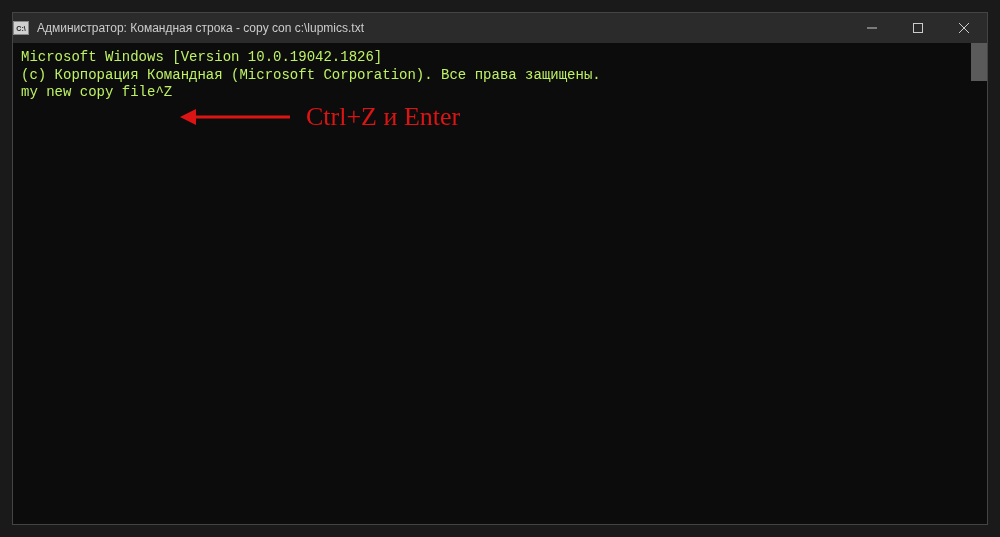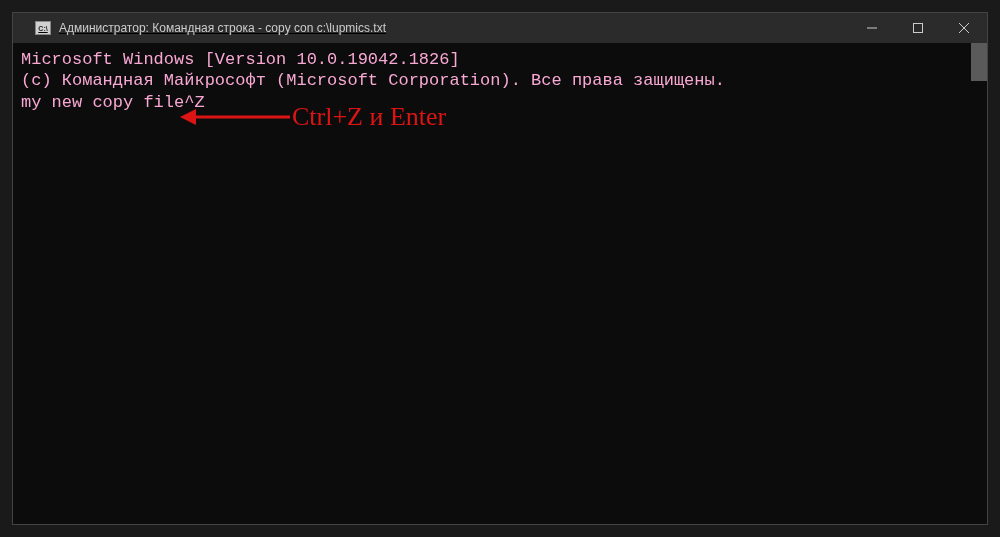--- a/index.html
+++ b/index.html
@@ -24,23 +24,22 @@
       background: #0c0c0c;
       border: 1px solid #444;
       display: flex;
       flex-direction: column;
     }
     .titlebar {
       height: 30px;
       background: #2b2b2b;
       display: flex;
       align-items: center;
-      padding-left: 22px;
+      padding-left: 0;
       flex-shrink: 0;
-      text-decoration: underline;
     }
     .titlebar-icon {
       width: 16px;
       height: 14px;
       background: #d0d0d0;
       border: 1px solid #888;
       margin-right: 8px;
       position: relative;
       display: flex;
       align-items: center;
@@ -66,22 +65,22 @@
       display: flex;
       align-items: center;
       justify-content: center;
       color: #cccccc;
       font-family: sans-serif;
     }
     .terminal-body {
       flex: 1;
       background: #0c0c0c;
       padding: 6px 8px;
-      color: #f9a8d4;
-      font-size: 17px;
+      color: #bef264;
+      font-size: 14px;
       line-height: 1.25;
       position: relative;
       overflow: hidden;
     }
     .terminal-line {
       white-space: pre;
       font-family: Consolas, 'Courier New', monospace;
     }
     .scrollbar {
       position: absolute;
@@ -99,21 +98,21 @@
       align-items: center;
       pointer-events: none;
     }
     .arrow-svg {
       display: block;
     }
     .annotation-text {
       color: #dc1414;
       font-family: 'Times New Roman', serif;
       font-size: 26px;
-      margin-left: 2px;
+      margin-left: 16px;
       white-space: nowrap;
     }
   </style>
 </head>
 <body>
 
 <div class="window-frame">
   <div class="titlebar">
     <div class="titlebar-icon">C:\</div>
     <div class="titlebar-text">Администратор: Командная строка - copy  con c:\lupmics.txt</div>
@@ -131,21 +130,21 @@
       <div class="window-control close">
         <svg width="10" height="10" viewBox="0 0 10 10">
           <line x1="0" y1="0" x2="10" y2="10" stroke="#cccccc" stroke-width="1"></line>
           <line x1="10" y1="0" x2="0" y2="10" stroke="#cccccc" stroke-width="1"></line>
         </svg>
       </div>
     </div>
   </div>
   <div class="terminal-body">
     <div class="terminal-line">Microsoft Windows [Version 10.0.19042.1826]</div>
-    <div class="terminal-line">(c) Командная Майкрософт (Microsoft Corporation). Все права защищены.</div>
+    <div class="terminal-line">(c) Корпорация Командная (Microsoft Corporation). Все права защищены.</div>
     <div class="terminal-line"></div>
     <div class="terminal-line">my new copy file^Z</div>
     <div class="scrollbar"></div>
   </div>
 </div>
 
 <div class="annotation">
   <svg class="arrow-svg" width="110" height="24" viewBox="0 0 110 24">
     <line x1="110" y1="12" x2="12" y2="12" stroke="#dc1414" stroke-width="3"></line>
     <polygon points="0,12 16,4 16,20" fill="#dc1414"></polygon>

